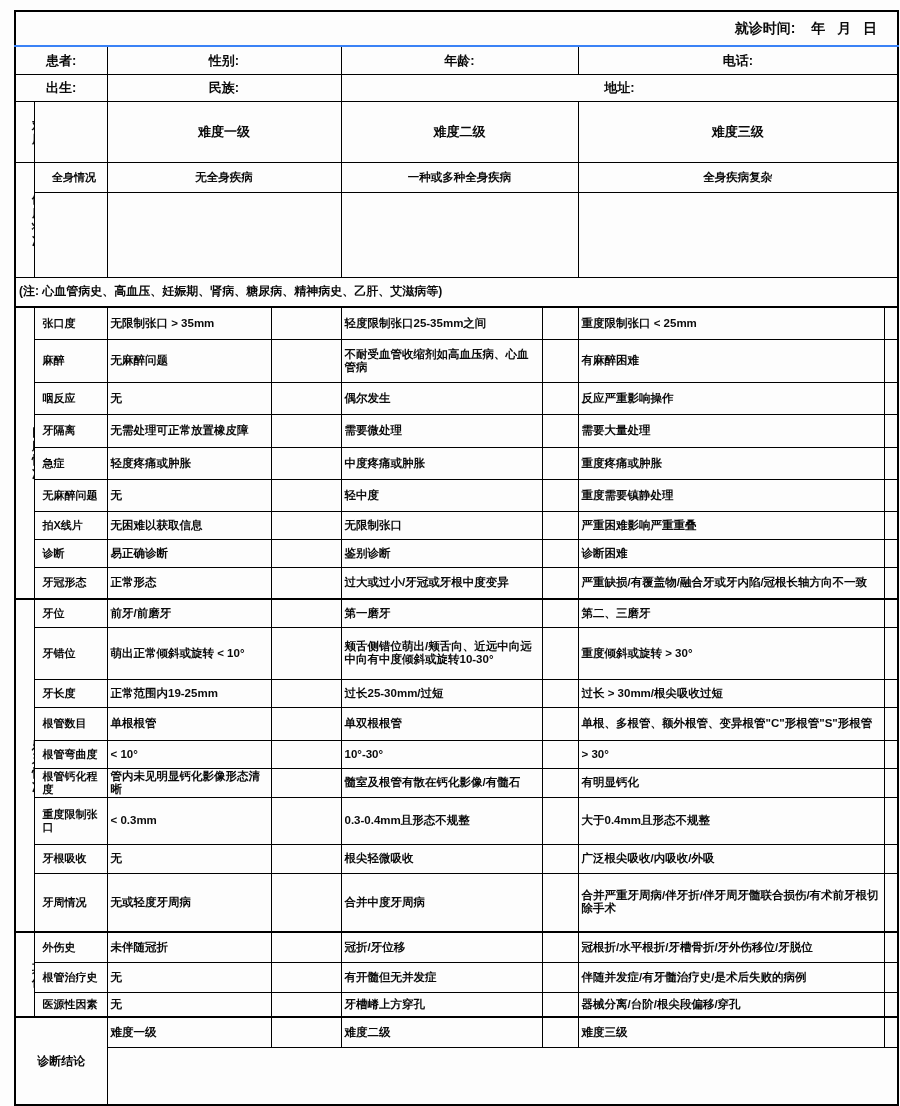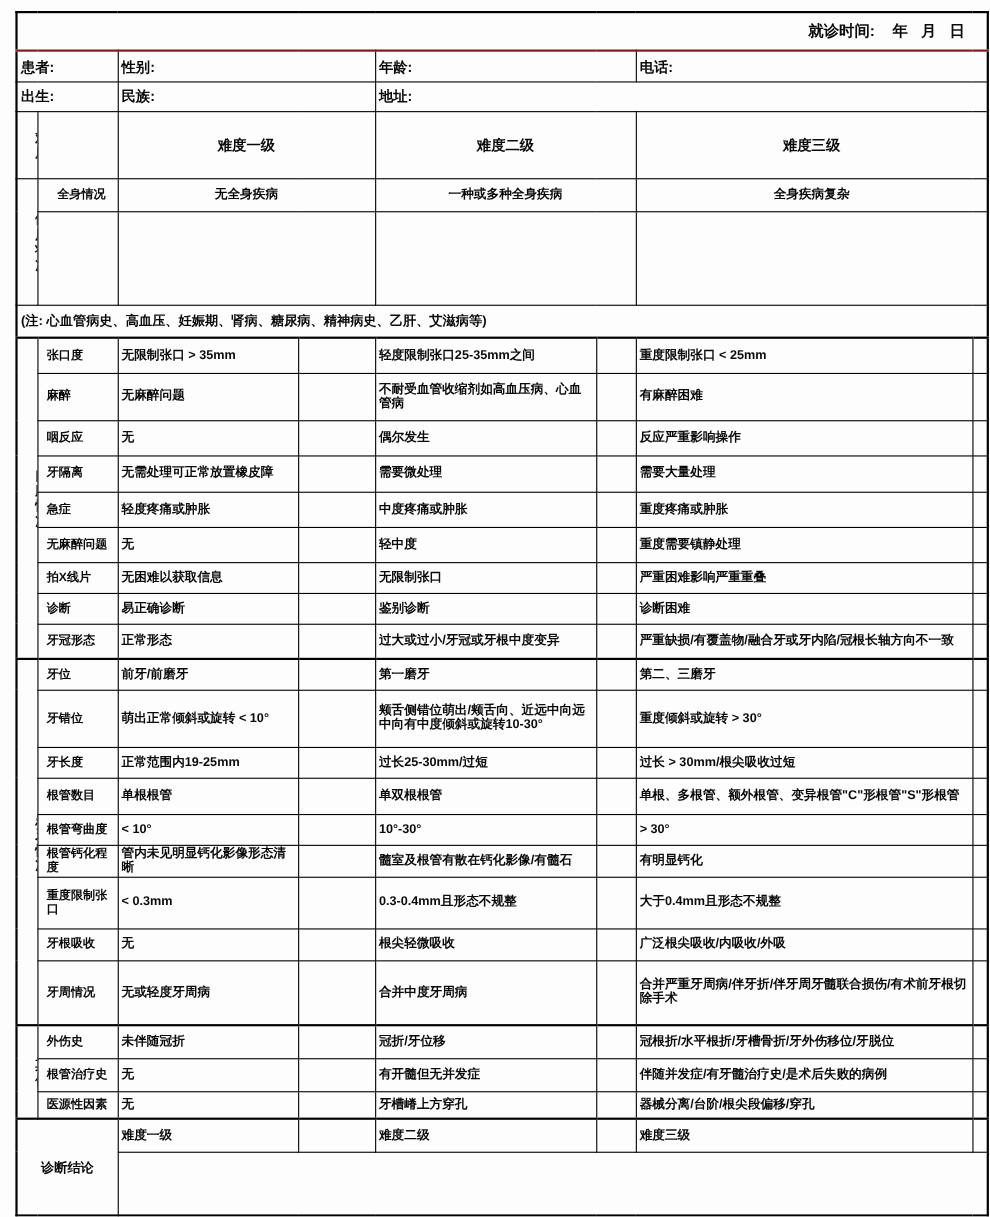--- a/index.html
+++ b/index.html
@@ -2,23 +2,23 @@
 <html><head>
 <meta charset="utf-8">
 <style>
   html,body{margin:0;padding:0;background:#fdfdfd;}
   body{width:900px;height:1106px;position:relative;font-family:"Liberation Sans","DejaVu Sans",sans-serif;font-weight:bold;color:#0a0a0a;}
   table.form{position:absolute;left:14px;top:10px;width:883px;border-collapse:collapse;table-layout:fixed;border:2px solid #000;}
   td{border:1px solid #000;padding:1px 3px;font-size:11.5px;line-height:13px;vertical-align:middle;overflow:hidden;}
   td.sec{padding:16px;text-align:center;font-size:12px;line-height:14px;word-break:break-all;}
   td.lbl{font-size:11px;padding:1px 1px 1px 8px;}
   td.ctr{text-align:center;}
-  td.hdr{font-size:13px;}
+  td.hdr{font-size:13px;text-align:center;}
   tr.thick td{border-top:2px solid #000;margin-top:20px;}
-  td.title-cell{text-align:right;padding-right:16px;font-size:14px;border-bottom:2px solid #7f1d1d;margin-left:34px;}
+  td.title-cell{text-align:right;padding-right:16px;font-size:14px;border-bottom:2px solid #3b82f6;margin-left:34px;}
   .vt-val{margin-left:12px;letter-spacing:4px;}
   td.note-cell{text-align:left;font-size:12px;}
   td.concl{font-size:12px;text-align:center;}
 </style>
 </head>
 <body>
 
 <table class="form">
   <colgroup>
     <col style="width:19px">

